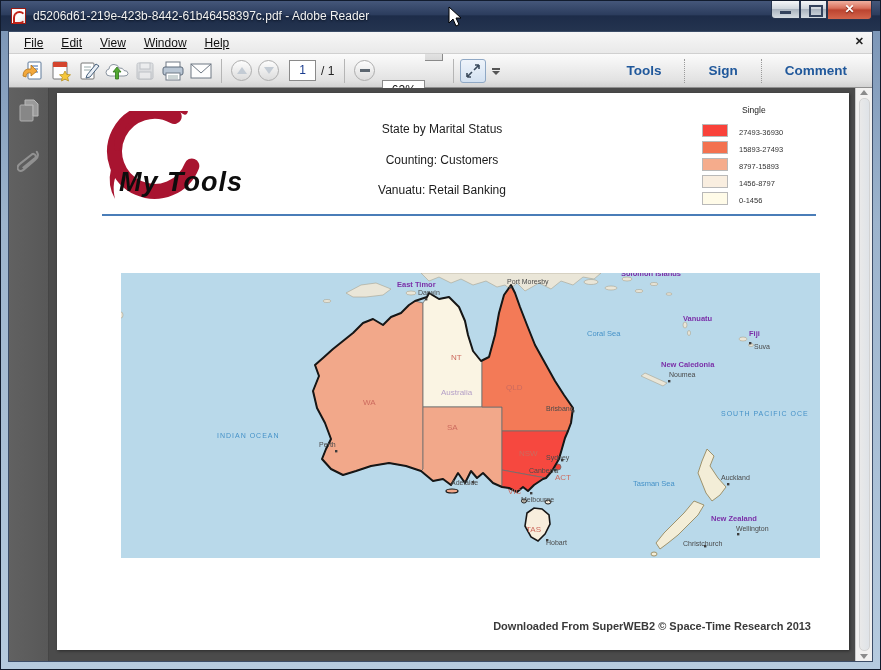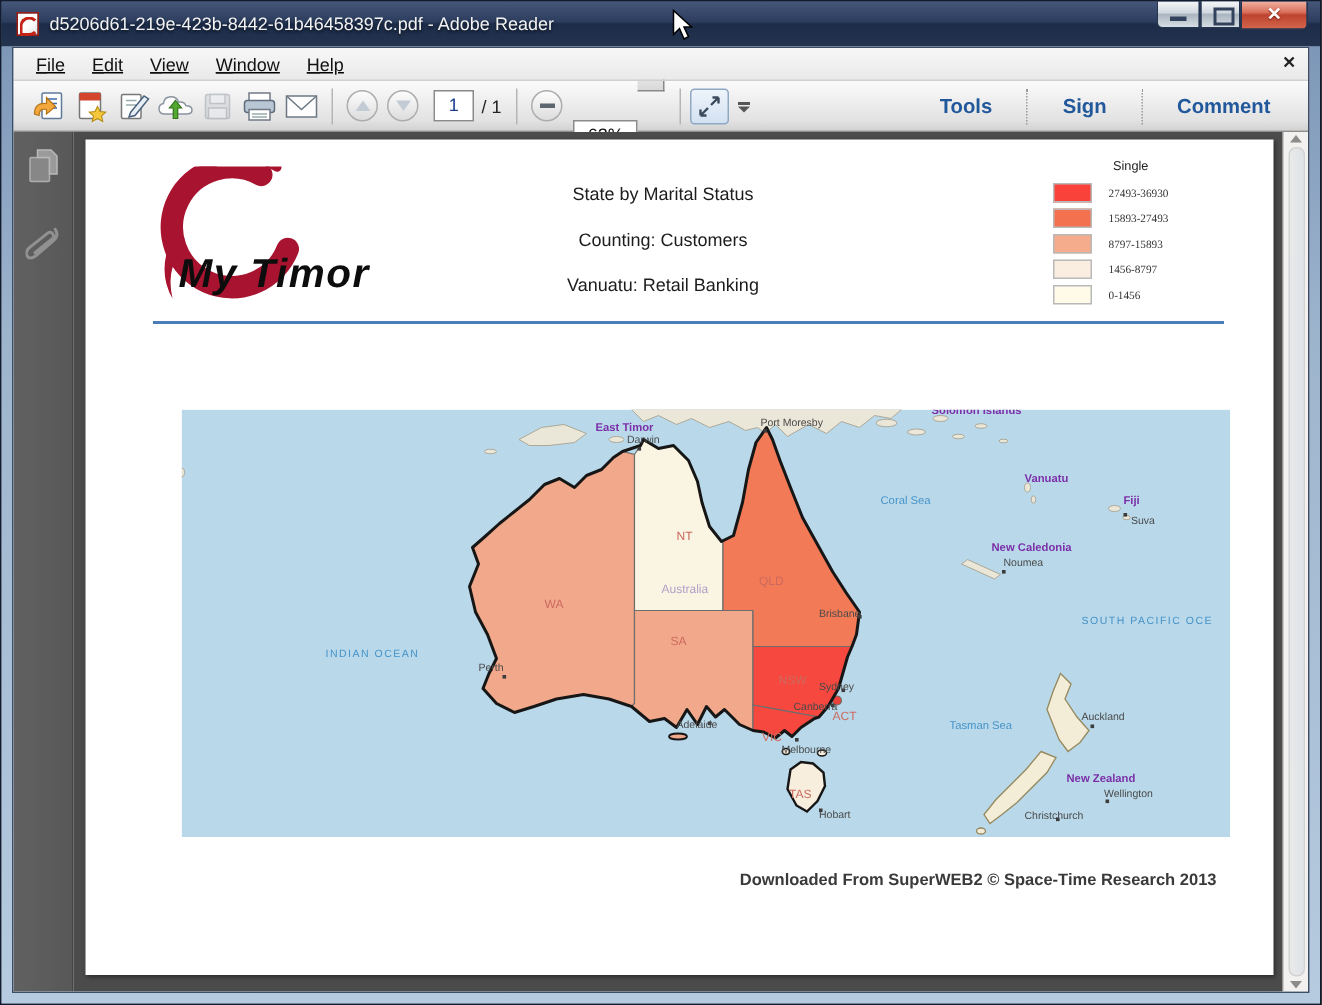--- a/index.html
+++ b/index.html
@@ -69,25 +69,25 @@
   .scr-thumb { flex:1; width:11px; margin:3px 0; border-radius:5px; background:linear-gradient(90deg,#e9e9e9,#dfe3e8); border:1px solid #d2d2d2; }
 
   
   .logo { position:absolute; left:40px; top:18px; width:230px; height:98px; }
   .logo-text { position:absolute; left:22px; top:56px; font-size:27px; font-weight:bold; font-style:italic; color:#0d0d0d; letter-spacing:1px; }
   .headlines { position:absolute; left:250px; top:0; width:270px; text-align:center; }
   .headline { position:absolute; left:0; width:270px; font-size:12px; color:#1c1c1c; }
   .divider { position:absolute; left:45px; top:121px; width:714px; height:2px; background:#4a7db8; }
   .legend { position:absolute; left:645px; top:12px; width:140px; }
   .legend-title { font-size:8.5px; color:#222; margin-left:40px; margin-bottom:5px; }
-  .lg-row { display:flex; align-items:center; height:17px;font-family:Liberation Serif, serif; }
+  .lg-row { display:flex; align-items:flex-end; height:17px; }
   .lg-sw { width:26px; height:13px; border:1px solid #b9b9b9; flex:none; }
   .lg-lb { font-size:7.5px; color:#333; margin-left:11px; white-space:nowrap; }
   .mapwrap { position:absolute; left:64px; top:180px; width:699px; height:285px; overflow:hidden; }
-  .footer { position:absolute; right:38px; top:488px; font-size:11px; font-weight:bold; color:#3a3a3a; }
+  .footer { position:absolute; right:38px; top:527px; font-size:11px; font-weight:bold; color:#3a3a3a; }
 
   
   text { font-family:"Liberation Sans",sans-serif; }
   .ml-country { fill:#7b2fa8; font-size:7.5px; font-weight:bold; }
   .ml-ocean { fill:#4592c8; font-size:7px; letter-spacing:1px; }
   .ml-sea { fill:#4592c8; font-size:7.5px; }
   .ml-city { fill:#4a4a4a; font-size:7px; }
   .ml-state { fill:#cc6a5e; font-size:8px; }
   .ml-nation { fill:#b49fc7; font-size:8px; }
 
@@ -234,21 +234,21 @@
 
         <div class="docarea">
           <div class="page">
 
             <div class="logo">
               <svg width="160" height="98" viewBox="0 0 160 98">
                 <path d="M85,10 A40,40 0 1,0 92,62" fill="none" stroke="#a81430" stroke-width="15" stroke-linecap="round" transform="rotate(-12 60 45)"></path>
                 <path d="M95,6 A44,44 0 0,0 22,30" fill="none" stroke="#a81430" stroke-width="6" stroke-linecap="round" transform="rotate(-10 60 45)"></path>
                 <path d="M14,58 Q10,74 18,88 Q14,70 22,60 Z" fill="#a81430"></path>
               </svg>
-              <span class="logo-text">My Timor</span>
+              <span class="logo-text">My Tools</span>
             </div>
 
             <div class="headlines">
               <div class="headline" style="top:29px">State by Marital Status</div>
               <div class="headline" style="top:60px">Counting: Customers</div>
               <div class="headline" style="top:90px">Vanuatu: Retail Banking</div>
             </div>
 
             <div class="legend">
               <div class="legend-title">Single</div>

